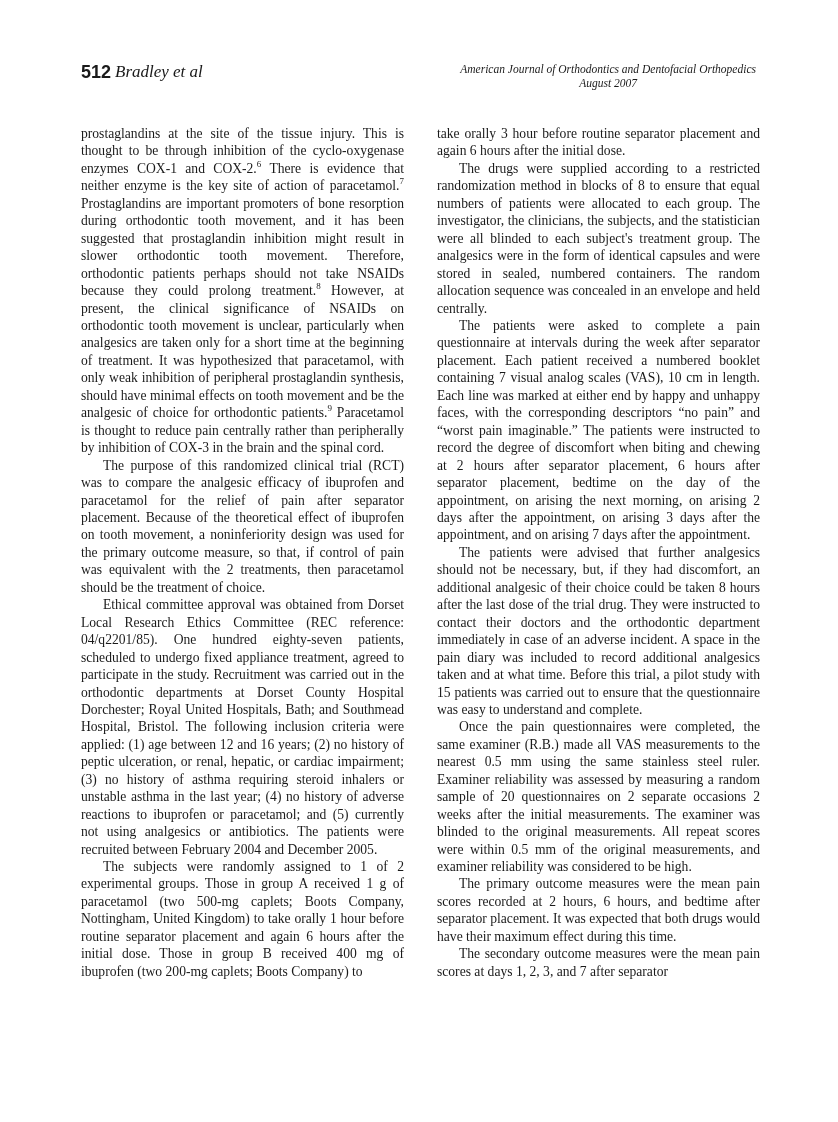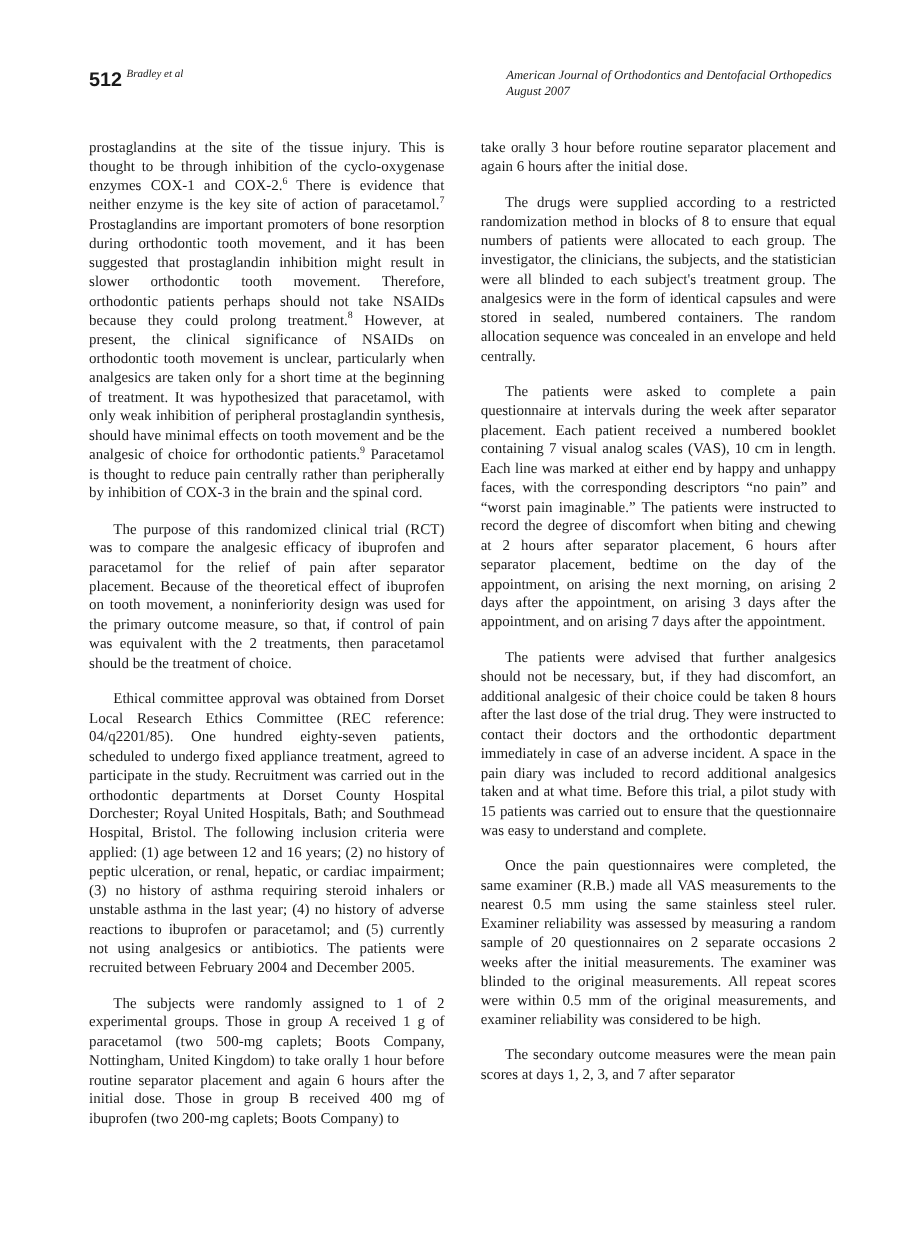--- a/index.html
+++ b/index.html
@@ -1,25 +1,25 @@
 <!DOCTYPE html>
 <html><head>
 <meta charset="utf-8">
 <style>
   html, body { margin:0; padding:0; background:#ffffff; }
   body { width:838px; height:1122px; position:relative; overflow:hidden; color:#1a1a1a; }
   .header { position:absolute; left:81px; top:62px; width:675px; height:40px; }
   .page-num { position:absolute; left:0; top:0; font-family:"Liberation Sans", sans-serif; font-weight:bold; font-size:18px; }
-  .authors { position:absolute; left:34px; top:0; font-family:"Liberation Serif", serif; font-style:italic; font-size:10px; }
-  .journal { position:absolute; right:0; top:0; text-align:left; font-family:"Liberation Serif", serif; font-style:italic; font-size:11.5px; line-height:14px; }
+  .authors { position:absolute; left:34px; top:0; font-family:"Liberation Serif", serif; font-style:italic; font-size:17px; }
+  .journal { position:absolute; right:0; top:0; text-align:center; font-family:"Liberation Serif", serif; font-style:italic; font-size:11.5px; line-height:14px; }
   .col { position:absolute; top:125px; width:323px; font-family:"Liberation Serif", serif; font-size:13.6px; line-height:17.45px; text-align:justify; }
   .col-left { left:81px; }
   .col-right { left:437px; }
   .col p { margin:0; text-indent:0; }
-  .col p.indent { text-indent:22px;margin-top:15px; }
+  .col p.indent { text-indent:22px; }
   sup { font-size:9px; line-height:0; vertical-align:super; }
   .section-heading { font-family:"Liberation Sans", sans-serif; font-weight:bold; font-size:12.5px; margin:16px 0 8px 0; letter-spacing:0.2px; }
 </style>
 </head>
 <body>
 
 <div class="header">
   <span class="page-num">512</span>
   <span class="authors">Bradley et al</span>
   <div class="journal">
@@ -34,14 +34,15 @@
   <p class="indent">Ethical committee approval was obtained from Dorset Local Research Ethics Committee (REC reference: 04/q2201/85). One hundred eighty-seven patients, scheduled to undergo fixed appliance treatment, agreed to participate in the study. Recruitment was carried out in the orthodontic departments at Dorset County Hospital Dorchester; Royal United Hospitals, Bath; and Southmead Hospital, Bristol. The following inclusion criteria were applied: (1) age between 12 and 16 years; (2) no history of peptic ulceration, or renal, hepatic, or cardiac impairment; (3) no history of asthma requiring steroid inhalers or unstable asthma in the last year; (4) no history of adverse reactions to ibuprofen or paracetamol; and (5) currently not using analgesics or antibiotics. The patients were recruited between February 2004 and December 2005.</p>
   <p class="indent">The subjects were randomly assigned to 1 of 2 experimental groups. Those in group A received 1 g of paracetamol (two 500-mg caplets; Boots Company, Nottingham, United Kingdom) to take orally 1 hour before routine separator placement and again 6 hours after the initial dose. Those in group B received 400 mg of ibuprofen (two 200-mg caplets; Boots Company) to</p>
 </div>
 
 <div class="col col-right">
   <p>take orally 3 hour before routine separator placement and again 6 hours after the initial dose.</p>
   <p class="indent">The drugs were supplied according to a restricted randomization method in blocks of 8 to ensure that equal numbers of patients were allocated to each group. The investigator, the clinicians, the subjects, and the statistician were all blinded to each subject's treatment group. The analgesics were in the form of identical capsules and were stored in sealed, numbered containers. The random allocation sequence was concealed in an envelope and held centrally.</p>
   <p class="indent">The patients were asked to complete a pain questionnaire at intervals during the week after separator placement. Each patient received a numbered booklet containing 7 visual analog scales (VAS), 10 cm in length. Each line was marked at either end by happy and unhappy faces, with the corresponding descriptors “no pain” and “worst pain imaginable.” The patients were instructed to record the degree of discomfort when biting and chewing at 2 hours after separator placement, 6 hours after separator placement, bedtime on the day of the appointment, on arising the next morning, on arising 2 days after the appointment, on arising 3 days after the appointment, and on arising 7 days after the appointment.</p>
   <p class="indent">The patients were advised that further analgesics should not be necessary, but, if they had discomfort, an additional analgesic of their choice could be taken 8 hours after the last dose of the trial drug. They were instructed to contact their doctors and the orthodontic department immediately in case of an adverse incident. A space in the pain diary was included to record additional analgesics taken and at what time. Before this trial, a pilot study with 15 patients was carried out to ensure that the questionnaire was easy to understand and complete.</p>
   <p class="indent">Once the pain questionnaires were completed, the same examiner (R.B.) made all VAS measurements to the nearest 0.5 mm using the same stainless steel ruler. Examiner reliability was assessed by measuring a random sample of 20 questionnaires on 2 separate occasions 2 weeks after the initial measurements. The examiner was blinded to the original measurements. All repeat scores were within 0.5 mm of the original measurements, and examiner reliability was considered to be high.</p>
+  <p class="indent">The primary outcome measures were the mean pain scores recorded at 2 hours, 6 hours, and bedtime after separator placement. It was expected that both drugs would have their maximum effect during this time.</p>
   <p class="indent">The secondary outcome measures were the mean pain scores at days 1, 2, 3, and 7 after separator</p>
 </div>
 
 </body></html>

